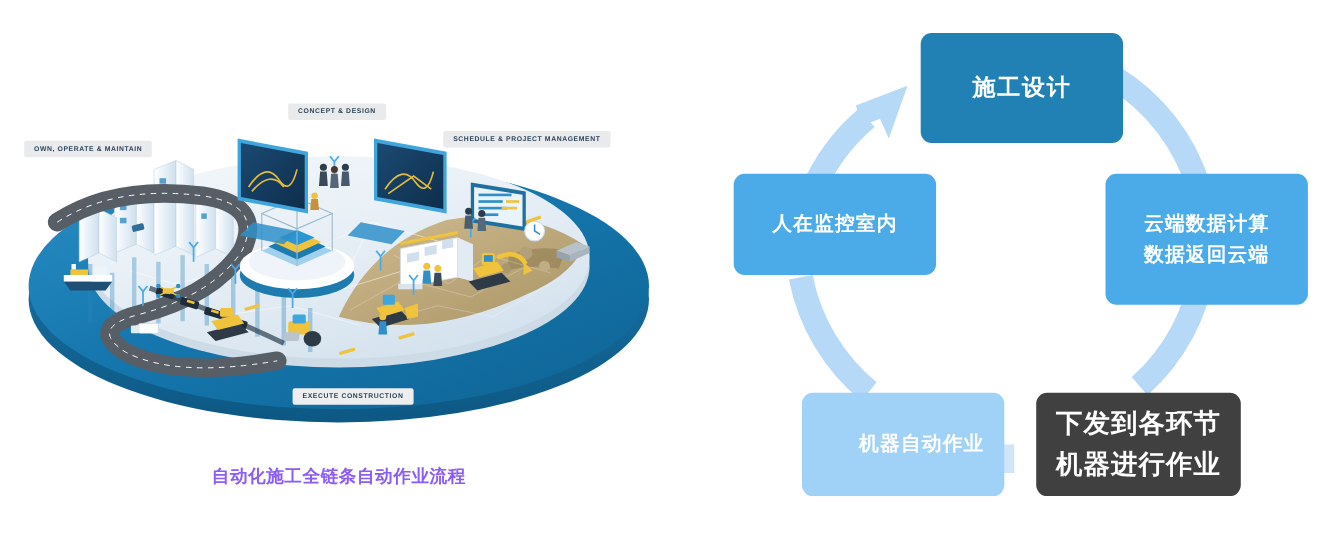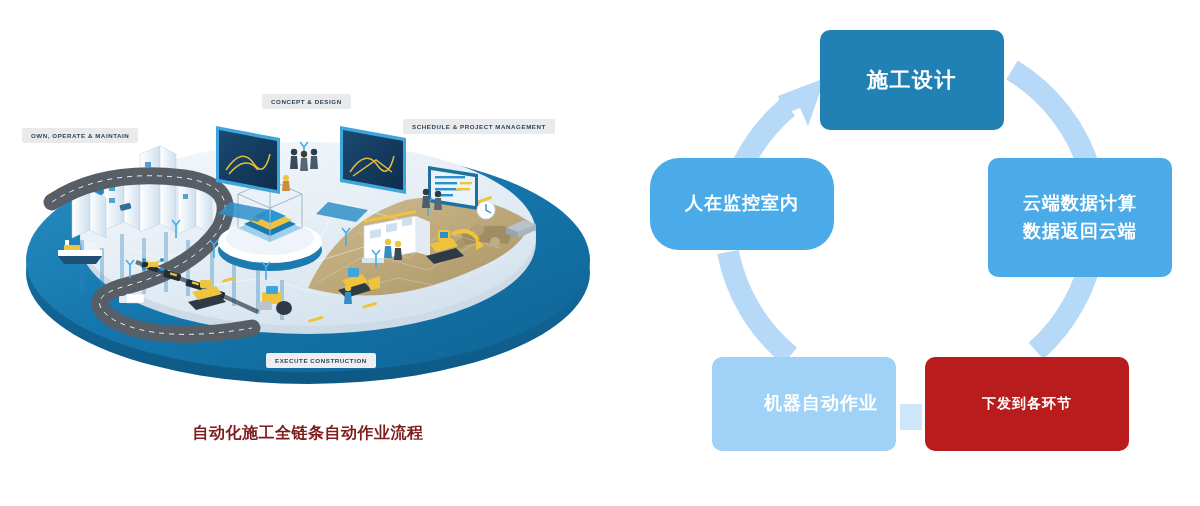--- a/index.html
+++ b/index.html
@@ -32,21 +32,21 @@
     height: 320px;
   }
   #illustration-caption {
     position: absolute;
     left: 0;
     top: 423px;
     width: 616px;
     text-align: center;
     font-size: 16px;
     font-weight: bold;
-    color: #7f1d1d;
+    color: #8b5cf6;
     letter-spacing: 0.5px;
     white-space: nowrap;
   }
 
   
   .iso-tag {
     position: absolute;
     background: #e9eaec;
     color: #2d4459;
     font-size: 6.2px;
@@ -83,20 +83,21 @@
     display: flex;
     flex-direction: column;
     align-items: center;
     justify-content: center;
     color: #ffffff;
     font-weight: bold;
     line-height: 1.55;
     text-align: center;
     box-sizing: border-box;
     user-select: none;
+    margin-left: 17px;
   }
   .cyc-box .cyc-line { display: block; white-space: nowrap; }
 
   #cyc-box-design {
     left: 200px; top: 30px;
     width: 184px; height: 100px;
     background: #2180b4;
     font-size: 21px;
     letter-spacing: 1.5px;
   }
@@ -106,27 +107,26 @@
     background: #4aabe8;
     font-size: 18px;
     letter-spacing: 1px;
   }
   #cyc-box-monitor {
     left: 30px; top: 158px;
     width: 184px; height: 92px;
     background: #4aabe8;
     font-size: 18px;
     letter-spacing: 1px;
-    border-radius: 29px;
   }
   #cyc-box-dispatch {
     left: 305px; top: 357px;
-    width: 204px; height: 94px;
-    background: #b91c1c;
-    font-size: 14px;
+    width: 186px; height: 94px;
+    background: #404040;
+    font-size: 24px;
     letter-spacing: 1px;
   }
   #cyc-box-robot {
     left: 92px; top: 357px;
     width: 184px; height: 94px;
     background: #9fd2f6;
     font-size: 18px;
     letter-spacing: 1px;
     padding-left: 34px;
   }
@@ -467,20 +467,21 @@
     <span class="cyc-line">施工设计</span>
   </div>
 
   <div class="cyc-box" id="cyc-box-cloud">
     <span class="cyc-line">云端数据计算</span>
     <span class="cyc-line">数据返回云端</span>
   </div>
 
   <div class="cyc-box" id="cyc-box-dispatch">
     <span class="cyc-line">下发到各环节</span>
+    <span class="cyc-line">机器进行作业</span>
   </div>
 
   <div id="cyc-connector"></div>
 
   <div class="cyc-box" id="cyc-box-robot">
     <span class="cyc-line">机器自动作业</span>
   </div>
 
   <div class="cyc-box" id="cyc-box-monitor">
     <span class="cyc-line">人在监控室内</span>

